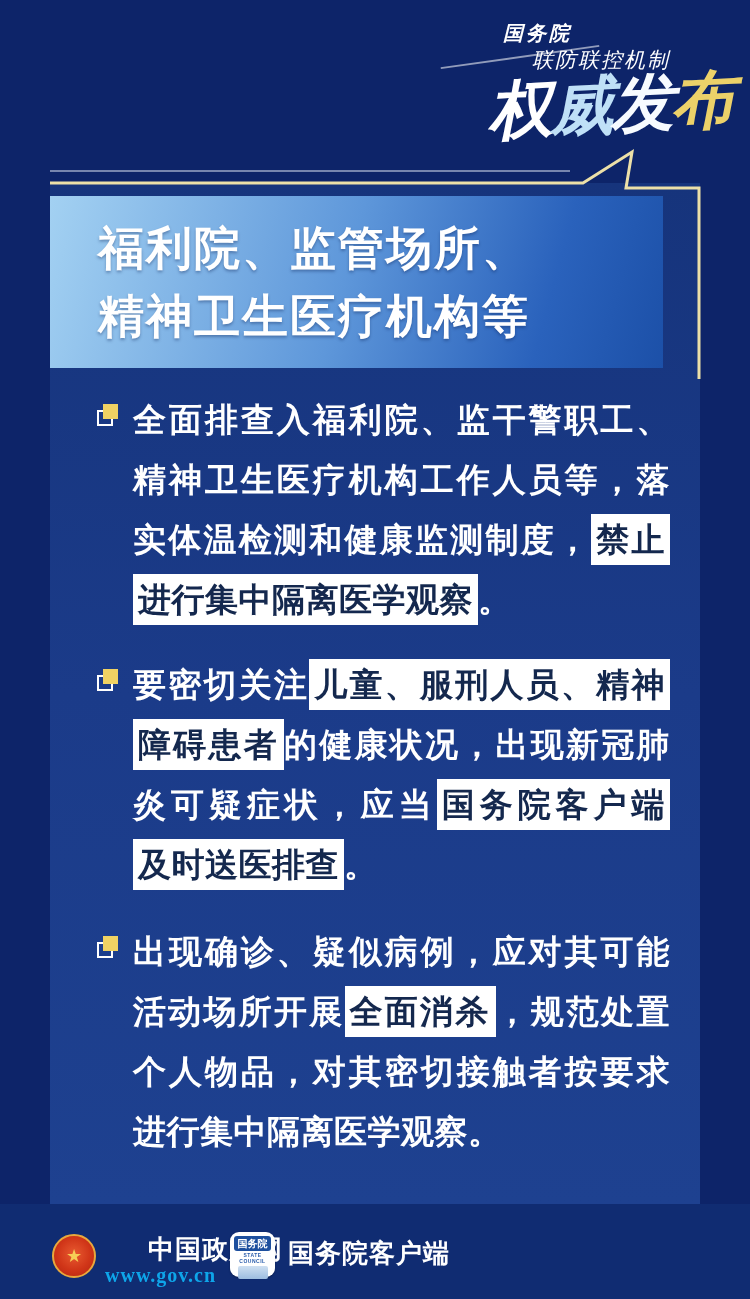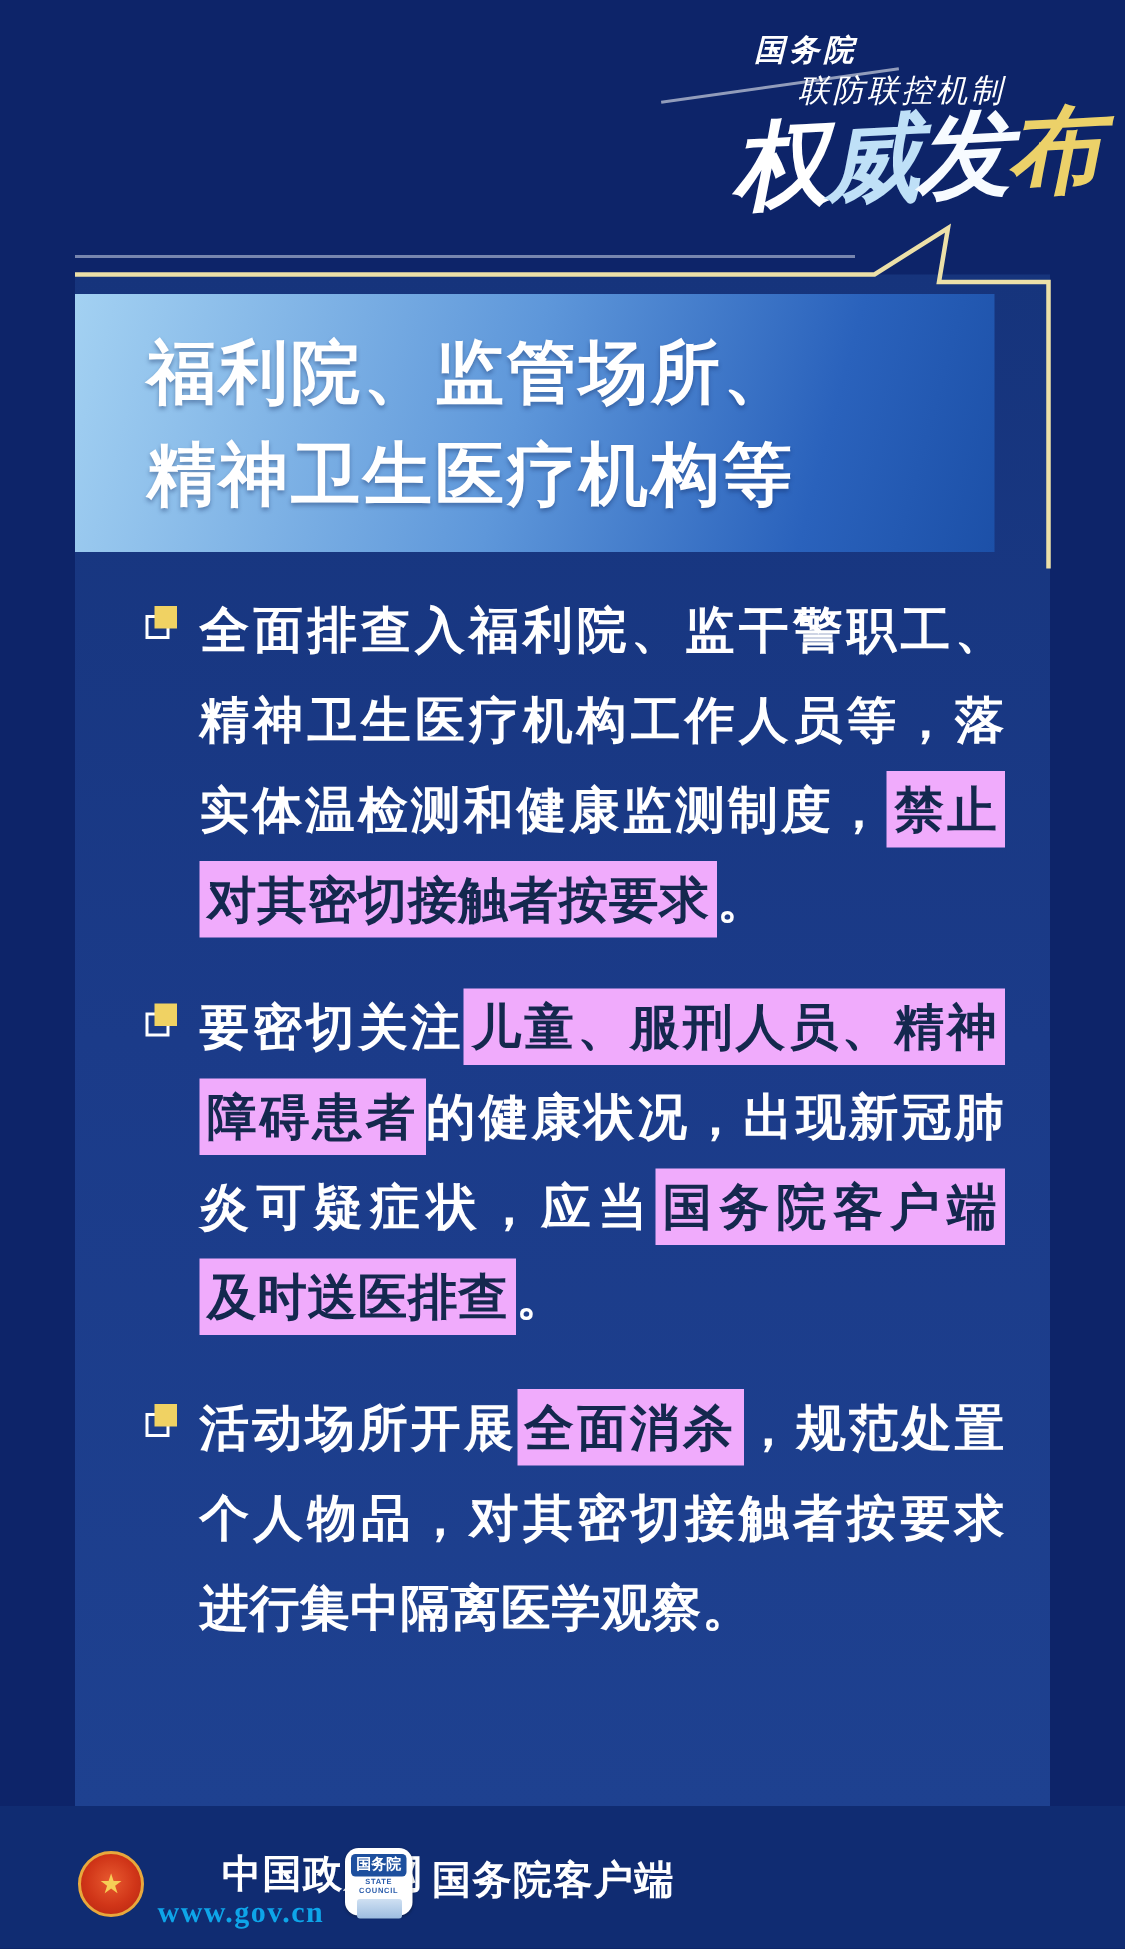--- a/index.html
+++ b/index.html
@@ -80,21 +80,21 @@
   }
   .blines{position:absolute;left:38px;top:0;width:537px;}
   .line{
     height:60px;line-height:60px;
     font-size:33px;font-weight:bold;color:#ffffff;
     letter-spacing:.5px;white-space:nowrap;
     text-align:justify;text-align-last:justify;
   }
   .line.short{text-align-last:left;}
   .hl{
-    background:#f0abfc;color:#14284e;
+    background:#ffffff;color:#14284e;
     padding:7px 5px;
   }
 
   
   .footer{
     position:absolute;left:0;top:1204px;width:750px;height:95px;
     background:#102c72;
   }
   .emblem{
     position:absolute;left:52px;top:30px;width:40px;height:40px;border-radius:50%;
@@ -160,21 +160,21 @@
 
   <div class="bullet b1">
     <div class="bullet-icon">
       <span class="sq-back"></span>
       <span class="sq-front"></span>
     </div>
     <div class="blines">
       <div class="line"><span>全面排查入福利院、监干警职工、</span></div>
       <div class="line"><span>精神卫生医疗机构工作人员等，落</span></div>
       <div class="line"><span>实体温检测和健康监测制度，</span><span class="hl">禁止</span></div>
-      <div class="line short"><span class="hl">对其密切接触者按要求</span><span>。</span></div>
+      <div class="line short"><span class="hl">进行集中隔离医学观察</span><span>。</span></div>
     </div>
   </div>
 
   <div class="bullet b2">
     <div class="bullet-icon">
       <span class="sq-back"></span>
       <span class="sq-front"></span>
     </div>
     <div class="blines">
       <div class="line"><span>要密切关注</span><span class="hl">儿童、服刑人员、精神</span></div>
@@ -183,20 +183,21 @@
       <div class="line short"><span class="hl">及时送医排查</span><span>。</span></div>
     </div>
   </div>
 
   <div class="bullet b3">
     <div class="bullet-icon">
       <span class="sq-back"></span>
       <span class="sq-front"></span>
     </div>
     <div class="blines">
+      <div class="line"><span>出现确诊、疑似病例，应对其可能</span></div>
       <div class="line"><span>活动场所开展</span><span class="hl">全面消杀</span><span>，规范处置</span></div>
       <div class="line"><span>个人物品，对其密切接触者按要求</span></div>
       <div class="line short"><span>进行集中隔离医学观察。</span></div>
     </div>
   </div>
 
   <div class="footer">
     <div class="emblem"><span>★</span></div>
     <div class="gov-name">中国政府网</div>
     <div class="gov-url">www.gov.cn</div>

